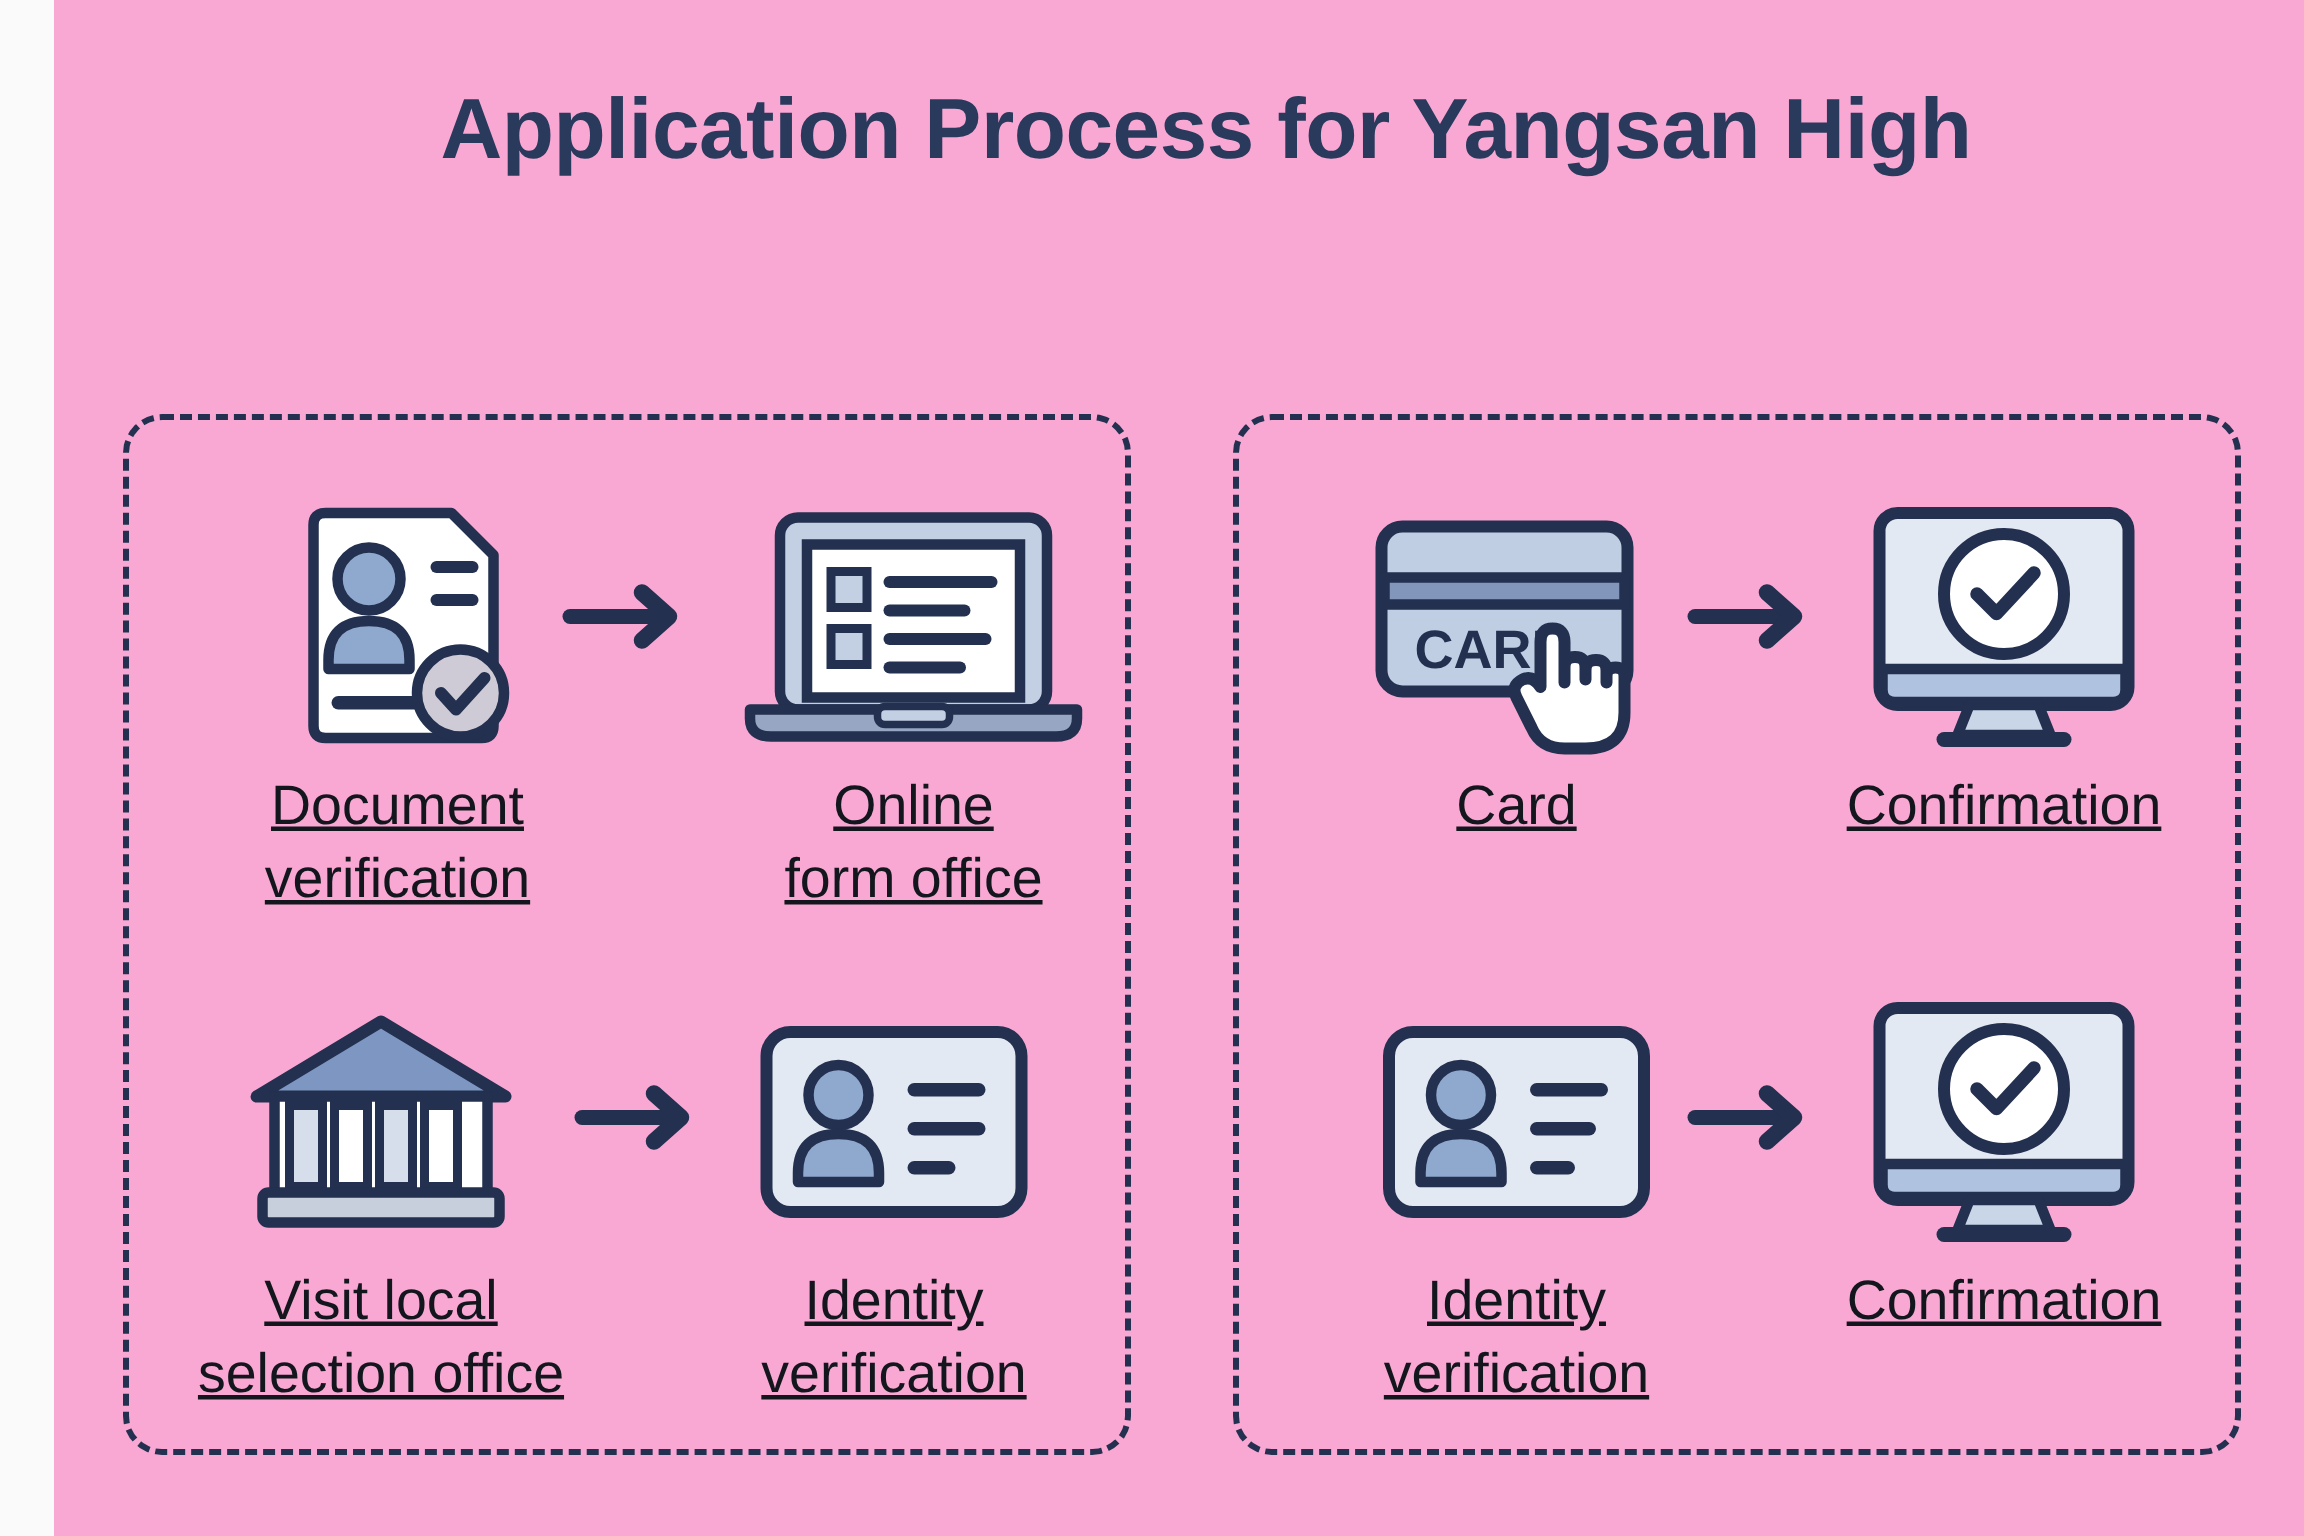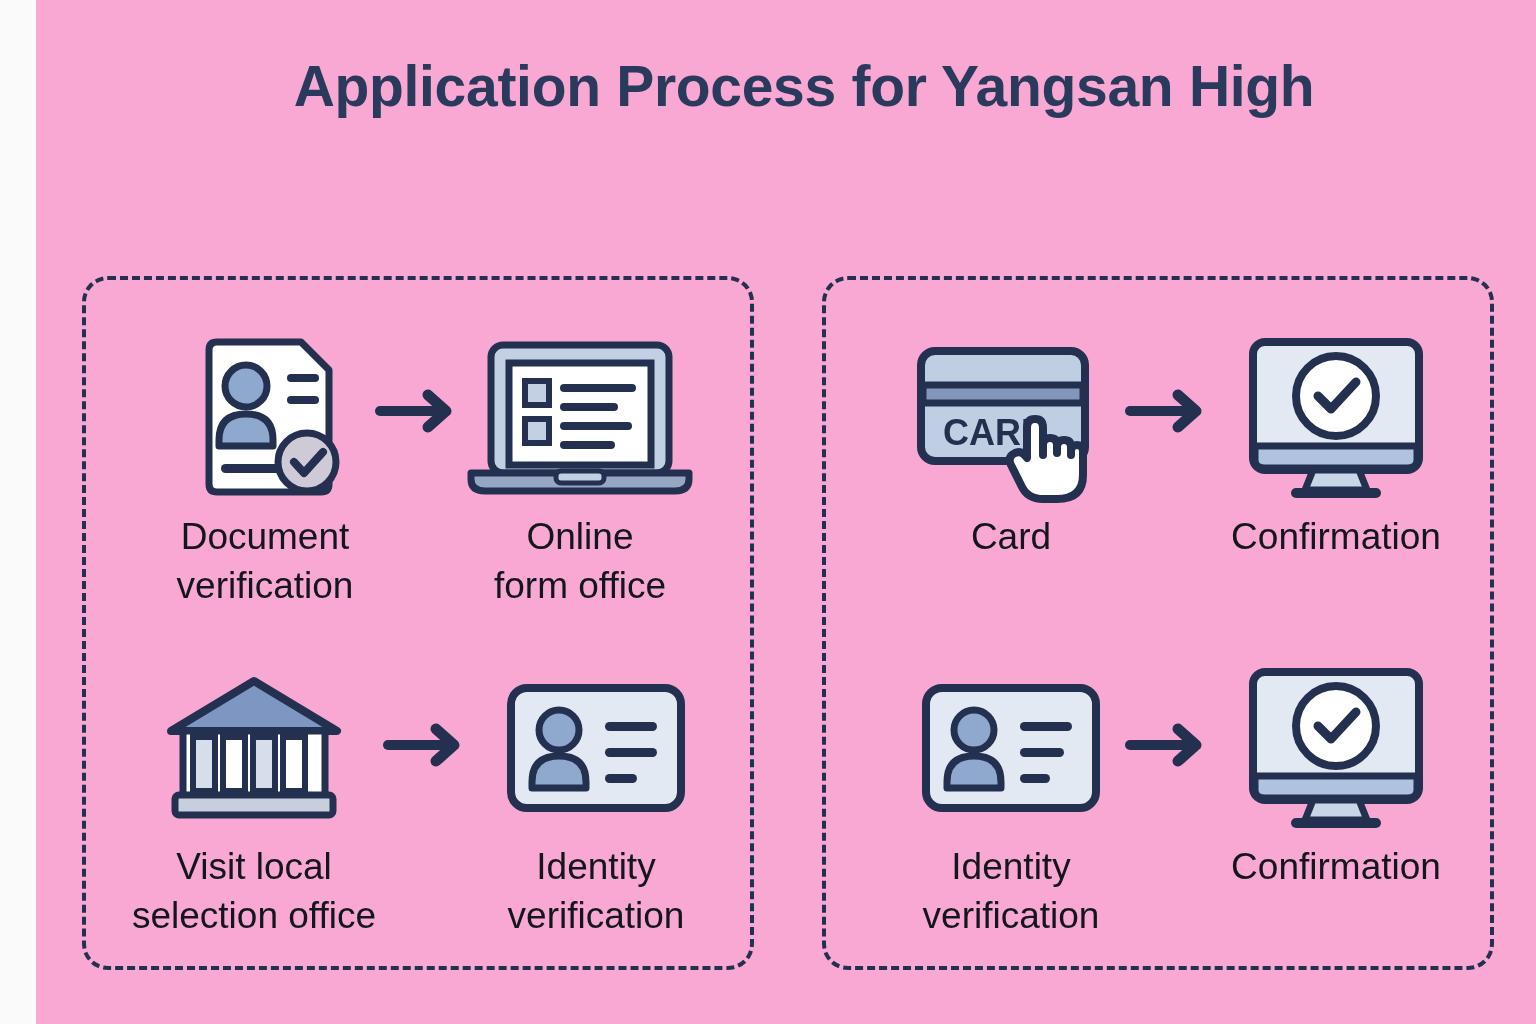--- a/index.html
+++ b/index.html
@@ -57,21 +57,21 @@
     justify-content: center;
   }
   .step-label {
     margin-top: 8px;
     font-size: 37px;
     line-height: 1.32;
     color: #13161C;
     text-align: center;
     font-family: "Liberation Sans", sans-serif;
   }
-  .label-line { display: block; }
+  .label-line { display: block; text-decoration: underline; }
 
   
   .arrow {
     position: absolute;
     width: 86px;
     height: 46px;
   }
 
   svg { display: block; overflow: visible; }
 </style>
@@ -105,21 +105,21 @@
     </div>
   </div>
 
   <div class="arrow" style="left:340px; top:388px;">
     <svg width="86" height="46" viewBox="0 0 86 46">
       <path d="M4 23 L64 23" stroke="#23304F" stroke-width="10" stroke-linecap="round" fill="none"></path>
       <path d="M52 7 L70 23 L52 39" stroke="#23304F" stroke-width="11" stroke-linecap="round" stroke-linejoin="round" fill="none"></path>
     </svg>
   </div>
 
-  <div class="step" style="left:399px; top:330px;">
+  <div class="step" style="left:428px; top:330px;">
     <div class="icon-box">
       <svg width="238" height="162" viewBox="0 0 238 162">
         <rect x="30" y="8" width="178" height="128" rx="12" fill="#C3CFE3" stroke="#23304F" stroke-width="7"></rect>
         <rect x="48" y="26" width="142" height="102" fill="#FFFFFF" stroke="#23304F" stroke-width="7"></rect>
         <rect x="64" y="44" width="24" height="24" fill="#C3CFE3" stroke="#23304F" stroke-width="6"></rect>
         <rect x="64" y="82" width="24" height="24" fill="#C3CFE3" stroke="#23304F" stroke-width="6"></rect>
         <rect x="99" y="47" width="76" height="8" rx="4" fill="#23304F"></rect>
         <rect x="99" y="66" width="58" height="8" rx="4" fill="#23304F"></rect>
         <rect x="99" y="85" width="72" height="8" rx="4" fill="#23304F"></rect>
         <rect x="99" y="104" width="55" height="8" rx="4" fill="#23304F"></rect>

